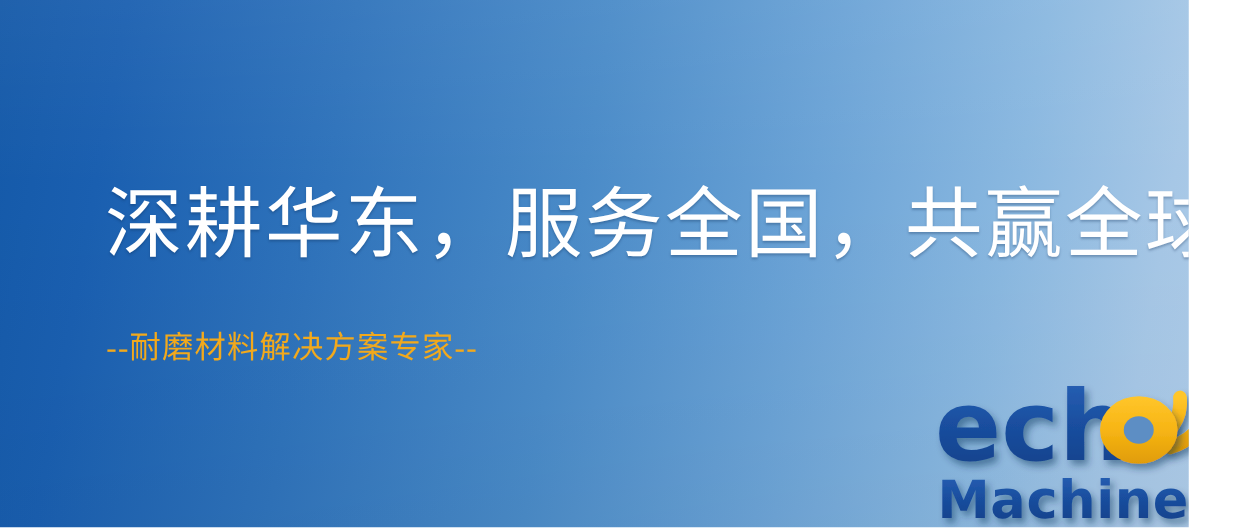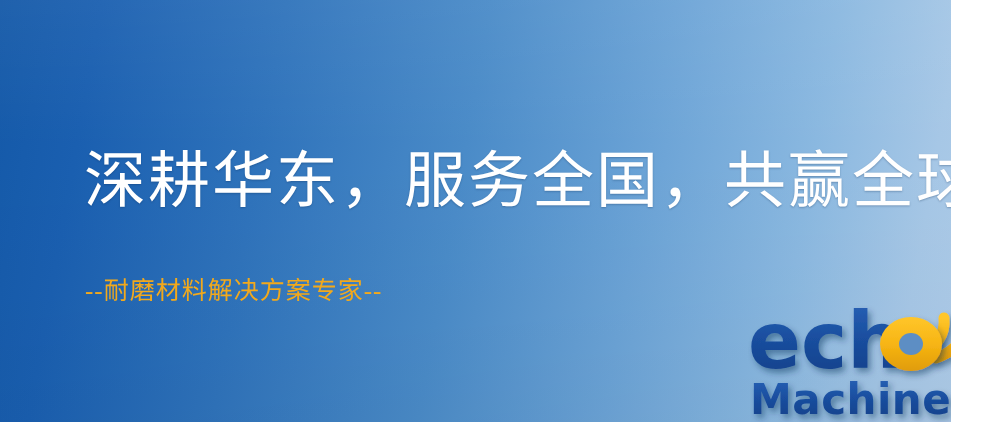--- a/index.html
+++ b/index.html
@@ -60,21 +60,20 @@
     position: absolute;
     left: 85px;
     top: 266px;
     font-family: "Liberation Serif", "DejaVu Serif", serif;
     font-size: 25px;
     line-height: 1;
     letter-spacing: 1px;
     color: #f2a91c;
     white-space: nowrap;
     z-index: 3;
-    margin-top: 12px;
   }
 
   
   .logo {
     position: absolute;
     left: 748px;
     top: 296px;
     width: 248px;
     height: 126px;
     z-index: 4;

